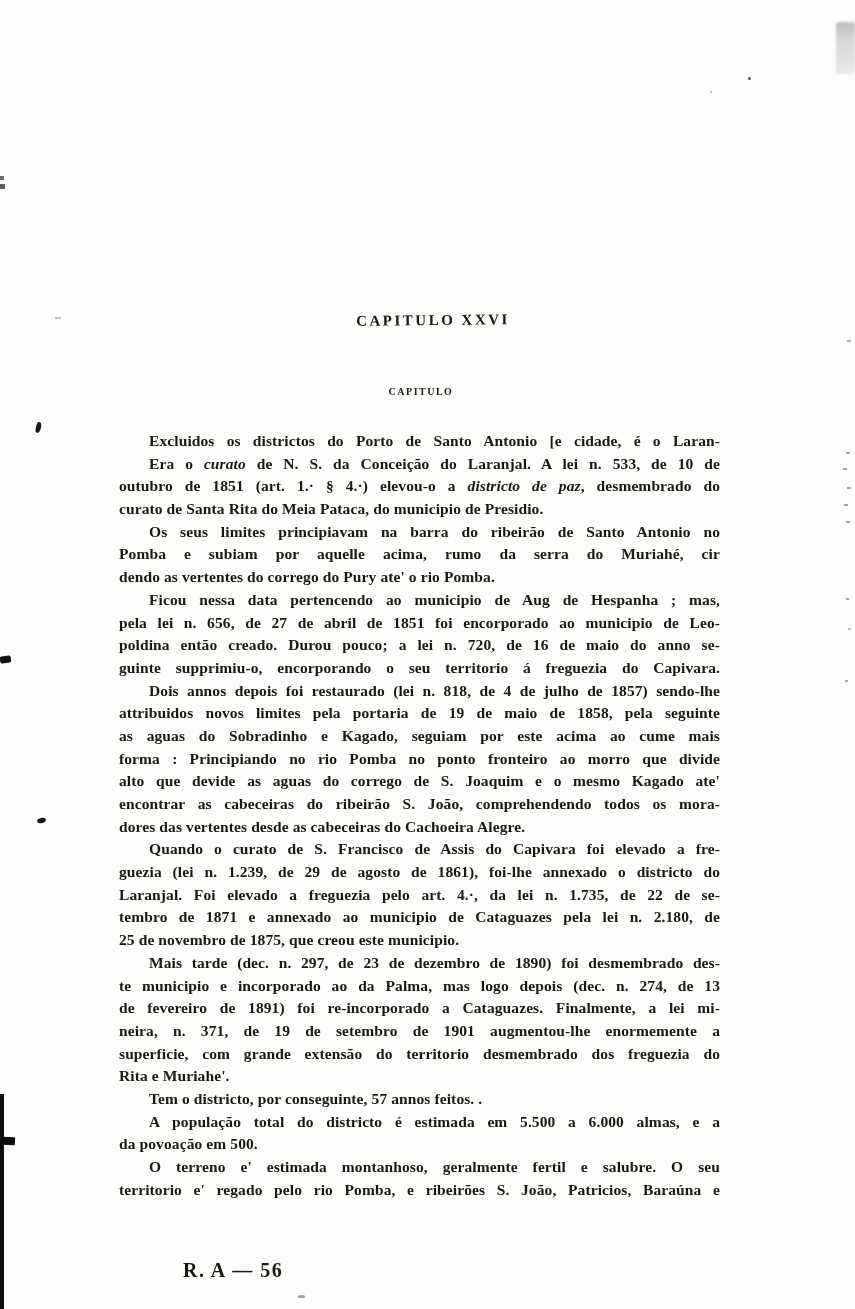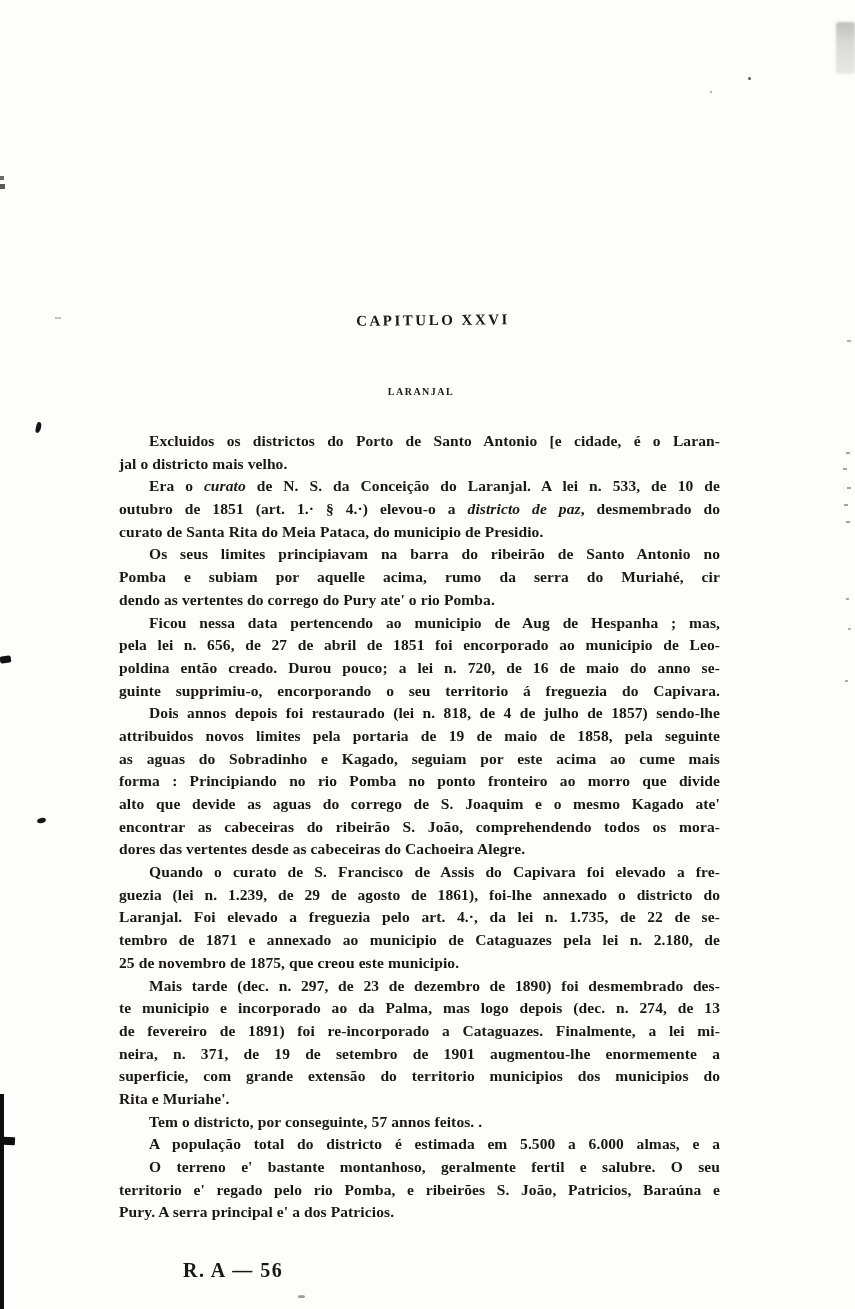--- a/index.html
+++ b/index.html
@@ -82,26 +82,25 @@
   <div class="artifact a-rspeck2"></div>
   <div class="artifact a-rspeck3"></div>
   <div class="artifact a-rspeck4"></div>
   <div class="artifact a-edge-blob"></div>
   <div class="artifact a-small-dash"></div>
   <div class="artifact a-bottom-bar"></div>
   <div class="artifact a-bottom-nub"></div>
   <div class="artifact a-bottom-mark"></div>
 
   <div class="chapter-title">CAPITULO XXVI</div>
-  <div class="section-title">LARANJAL</div>
+  <div class="section-title">CAPITULO</div>
 
   <div class="body-text">
       <div class="paragraph">
         <div class="line indent justify"><span>Excluidos os districtos do Porto de Santo Antonio [e cidade, é o Laran-</span></div>
-        <div class="line"><span>jal o districto mais velho.</span></div>
       </div>
       <div class="paragraph">
         <div class="line indent justify"><span>Era o </span><span class="italic">curato</span><span> de N. S. da Conceição do Laranjal. A lei n. 533, de 10 de</span></div>
         <div class="line justify"><span>outubro de 1851 (art. 1.· § 4.·) elevou-o a </span><span class="italic">districto de paz</span><span>, desmembrado do</span></div>
         <div class="line"><span>curato de Santa Rita do Meia Pataca, do municipio de Presidio.</span></div>
       </div>
       <div class="paragraph">
         <div class="line indent justify"><span>Os seus limites principiavam na barra do ribeirão de Santo Antonio no</span></div>
         <div class="line justify"><span>Pomba e subiam por aquelle acima, rumo da serra do Muriahé, cir</span></div>
         <div class="line"><span>dendo as vertentes do corrego do Pury ate' o rio Pomba.</span></div>
@@ -126,31 +125,31 @@
         <div class="line justify"><span>guezia (lei n. 1.239, de 29 de agosto de 1861), foi-lhe annexado o districto do</span></div>
         <div class="line justify"><span>Laranjal. Foi elevado a freguezia pelo art. 4.·, da lei n. 1.735, de 22 de se-</span></div>
         <div class="line justify"><span>tembro de 1871 e annexado ao municipio de Cataguazes pela lei n. 2.180, de</span></div>
         <div class="line"><span>25 de novembro de 1875, que creou este municipio.</span></div>
       </div>
       <div class="paragraph">
         <div class="line indent justify"><span>Mais tarde (dec. n. 297, de 23 de dezembro de 1890) foi desmembrado des-</span></div>
         <div class="line justify"><span>te municipio e incorporado ao da Palma, mas logo depois (dec. n. 274, de 13</span></div>
         <div class="line justify"><span>de fevereiro de 1891) foi re-incorporado a Cataguazes. Finalmente, a lei mi-</span></div>
         <div class="line justify"><span>neira, n. 371, de 19 de setembro de 1901 augmentou-lhe enormemente a</span></div>
-        <div class="line justify"><span>superficie, com grande extensão do territorio municipios dos municipios do</span></div>
+        <div class="line justify"><span>superficie, com grande extensão do territorio desmembrado dos freguezia do</span></div>
         <div class="line"><span>Rita e Muriahe'.</span></div>
       </div>
       <div class="paragraph">
         <div class="line indent"><span>Tem o districto, por conseguinte, 57 annos feitos. .</span></div>
       </div>
       <div class="paragraph">
         <div class="line indent justify"><span>A população total do districto é estimada em 5.500 a 6.000 almas, e a</span></div>
+        <div class="line"><span>da povoação em 500.</span></div>
       </div>
       <div class="paragraph">
-        <div class="line indent justify"><span>O terreno e' bastante montanhoso, geralmente fertil e salubre. O seu</span></div>
+        <div class="line indent justify"><span>O terreno e' estimada montanhoso, geralmente fertil e salubre. O seu</span></div>
         <div class="line justify"><span>territorio e' regado pelo rio Pomba, e ribeirões S. João, Patricios, Baraúna e</span></div>
-        <div class="line"><span>Pury. A serra principal e' a dos Patricios.</span></div>
       </div>
     </div>
 
   <div class="footer-sig">R. A — 56</div>
 
 </div>
 
 </body></html>

